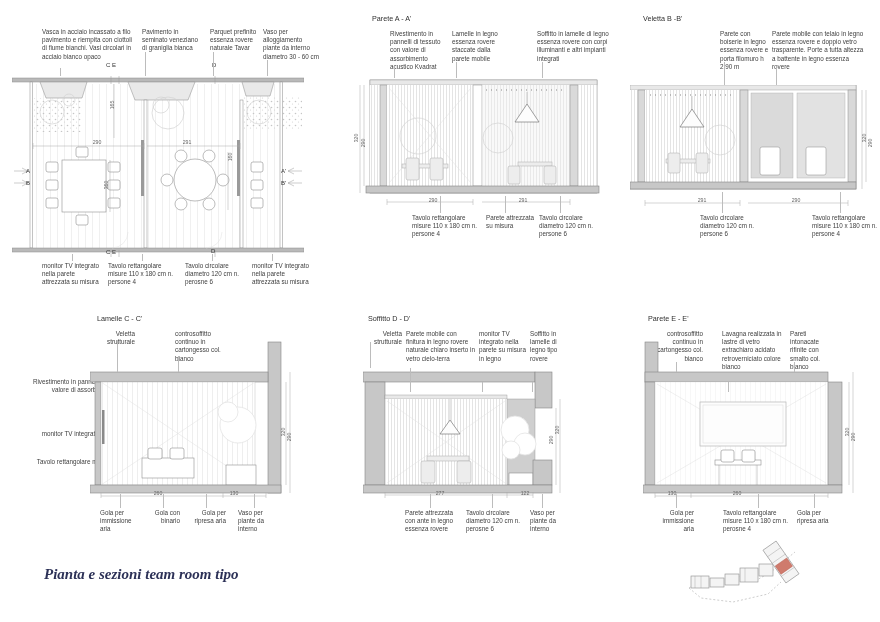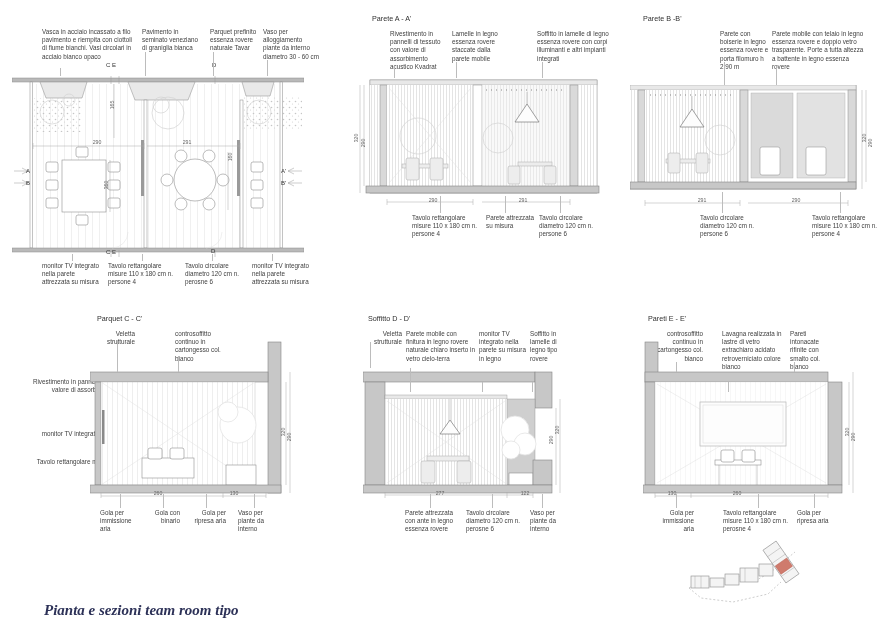--- a/index.html
+++ b/index.html
@@ -7,21 +7,21 @@
          font-family:"Liberation Sans",sans-serif;}
   .abs{position:absolute;}
   .note{position:absolute;font-size:6.3px;line-height:1.3;color:#3e3e3e;}
   .ra{text-align:right;}
   .sec-title{position:absolute;font-size:7.2px;color:#2f2f2f;}
   .dim{position:absolute;font-size:5.2px;color:#666;transform:translate(-50%,0);white-space:nowrap;}
   .dim.v{transform:translate(-50%,-50%) rotate(-90deg);}
   .marker{position:absolute;font-size:6px;color:#333;white-space:nowrap;}
   .leader{position:absolute;width:0;border-left:0.5px solid #bcbcbc;}
   .sheet-title{position:absolute;font-family:"Liberation Serif",serif;font-style:italic;
-               font-weight:bold;font-size:15px;color:#2c3157;margin-top:36px;}
+               font-weight:bold;font-size:15px;color:#2c3157;}
   
   .wall{fill:#b9b9b9;stroke:#8c8c8c;stroke-width:.5;}
   .wallLight{fill:#d9d9d9;stroke:#8c8c8c;stroke-width:.5;}
   .slab{fill:#c7c7c7;stroke:#858585;stroke-width:.6;}
   .planter{fill:#e9e9e9;stroke:#9a9a9a;stroke-width:.6;}
   .ln{stroke:#9a9a9a;stroke-width:.5;fill:none;}
   .faint{stroke:#e0e0e0;stroke-width:.5;fill:none;}
   .dimln{stroke:#ababab;stroke-width:.5;fill:none;}
   .furn{fill:#ffffff;stroke:#8f8f8f;stroke-width:.6;}
   .lightfurn{fill:#ededed;stroke:#b5b5b5;stroke-width:.6;}
@@ -198,21 +198,21 @@
 
   <span class="dim" style="left:433px;top:197px">290</span>
   <span class="dim" style="left:523px;top:197px">291</span>
   <span class="dim v" style="left:356px;top:138px">320</span>
   <span class="dim v" style="left:363px;top:143px">290</span>
 
   <div class="note" style="left:412px;top:214px;width:70px">Tavolo rettangolare misure 110 x 180 cm n. persone 4</div>
   <div class="note" style="left:486px;top:214px;width:50px">Parete attrezzata su misura</div>
   <div class="note" style="left:539px;top:214px;width:62px">Tavolo circolare diametro 120 cm n. persone 6</div>
 
-  <span class="sec-title" style="left:643px;top:14px">Parete B -B'</span>
+  <span class="sec-title" style="left:643px;top:14px">Veletta B -B'</span>
   <div class="note" style="left:720px;top:30px;width:50px">Parete con boiserie in legno essenza rovere e porta filomuro h 2.90 m</div>
   <div class="note" style="left:772px;top:30px;width:94px">Parete mobile con telaio in legno essenza rovere e doppio vetro trasparente. Porte a tutta altezza a battente in legno essenza rovere</div>
 
   <svg class="abs" style="left:630px;top:85px" width="248" height="127" viewBox="0 0 248 127">
     <rect x="0" y="0" width="226" height="104" fill="#ffffff" stroke="#909090" stroke-width="0.7"></rect>
     <rect x="0" y="0" width="226" height="5" fill="#e8e8e8" stroke="#909090" stroke-width="0.4"></rect>
     <rect x="0" y="5" width="8" height="92" fill="url(#slats)"></rect>
     <rect x="8" y="5" width="7" height="92" class="wallLight"></rect>
     <rect x="15" y="5" width="95" height="92" fill="url(#slats)"></rect>
     <line x1="20" y1="10" x2="105" y2="10" stroke="#888" stroke-width="1.2" stroke-dasharray="1 4"></line>
@@ -241,21 +241,21 @@
   </svg>
 
   <span class="dim" style="left:702px;top:197px">291</span>
   <span class="dim" style="left:796px;top:197px">290</span>
   <span class="dim v" style="left:864px;top:138px">320</span>
   <span class="dim v" style="left:870px;top:143px">290</span>
 
   <div class="note" style="left:700px;top:214px;width:62px">Tavolo circolare diametro 120 cm n. persone 6</div>
   <div class="note" style="left:812px;top:214px;width:68px">Tavolo rettangolare misure 110 x 180 cm n. persone 4</div>
 
-  <span class="sec-title" style="left:97px;top:314px">Parquet C - C'</span>
+  <span class="sec-title" style="left:97px;top:314px">Lamelle C - C'</span>
   <div class="note ra" style="left:95px;top:330px;width:40px">Veletta strutturale</div>
   <div class="note" style="left:175px;top:330px;width:60px">controsoffitto continuo in cartongesso col. bianco</div>
 
   <div class="note ra" style="left:30px;top:378px;width:110px">Rivestimento in pannelli di tessuto con valore di assorbimento acustico Kvadrat</div>
   <div class="note ra" style="left:30px;top:430px;width:110px">monitor TV integrato nella parete di tessuto</div>
   <div class="note ra" style="left:30px;top:458px;width:110px">Tavolo rettangolare misure 110 x 180 cm n. perosne 4</div>
 
   <svg class="abs" style="left:90px;top:340px" width="205" height="158" viewBox="0 0 205 158">
     <rect x="178" y="2" width="13" height="151" class="slab"></rect>
     <rect x="0" y="32" width="178" height="10" class="slab"></rect>
@@ -332,21 +332,21 @@
 
   <span class="dim" style="left:440px;top:490px">277</span>
   <span class="dim" style="left:525px;top:490px">122</span>
   <span class="dim v" style="left:557px;top:430px">320</span>
   <span class="dim v" style="left:551px;top:440px">290</span>
 
   <div class="note" style="left:405px;top:509px;width:58px">Parete attrezzata con ante in legno essenza rovere</div>
   <div class="note" style="left:466px;top:509px;width:58px">Tavolo circolare diametro 120 cm n. perosne 6</div>
   <div class="note" style="left:530px;top:509px;width:38px">Vaso per piante da interno</div>
 
-  <span class="sec-title" style="left:648px;top:314px">Pareti E - E'</span>
+  <span class="sec-title" style="left:648px;top:314px">Parete E - E'</span>
   <div class="note ra" style="left:655px;top:330px;width:48px">controsoffitto continuo in cartongesso col. bianco</div>
   <div class="note" style="left:722px;top:330px;width:64px">Lavagna realizzata in lastre di vetro extrachiaro acidato retroverniciato colore bianco</div>
   <div class="note" style="left:790px;top:330px;width:42px">Pareti intonacate rifinite con smalto col. bianco</div>
 
   <svg class="abs" style="left:643px;top:340px" width="218" height="158" viewBox="0 0 218 158">
     <rect x="2" y="2" width="13" height="40" class="slab"></rect>
     <rect x="2" y="32" width="183" height="10" class="slab"></rect>
     <rect x="2" y="42" width="10" height="103" class="slab"></rect>
     <rect x="12" y="42" width="173" height="103" fill="#ffffff" stroke="#c9c9c9" stroke-width="0.4"></rect>
     <rect x="12" y="42" width="173" height="103" fill="url(#slatsLight)" opacity="0.45"></rect>

